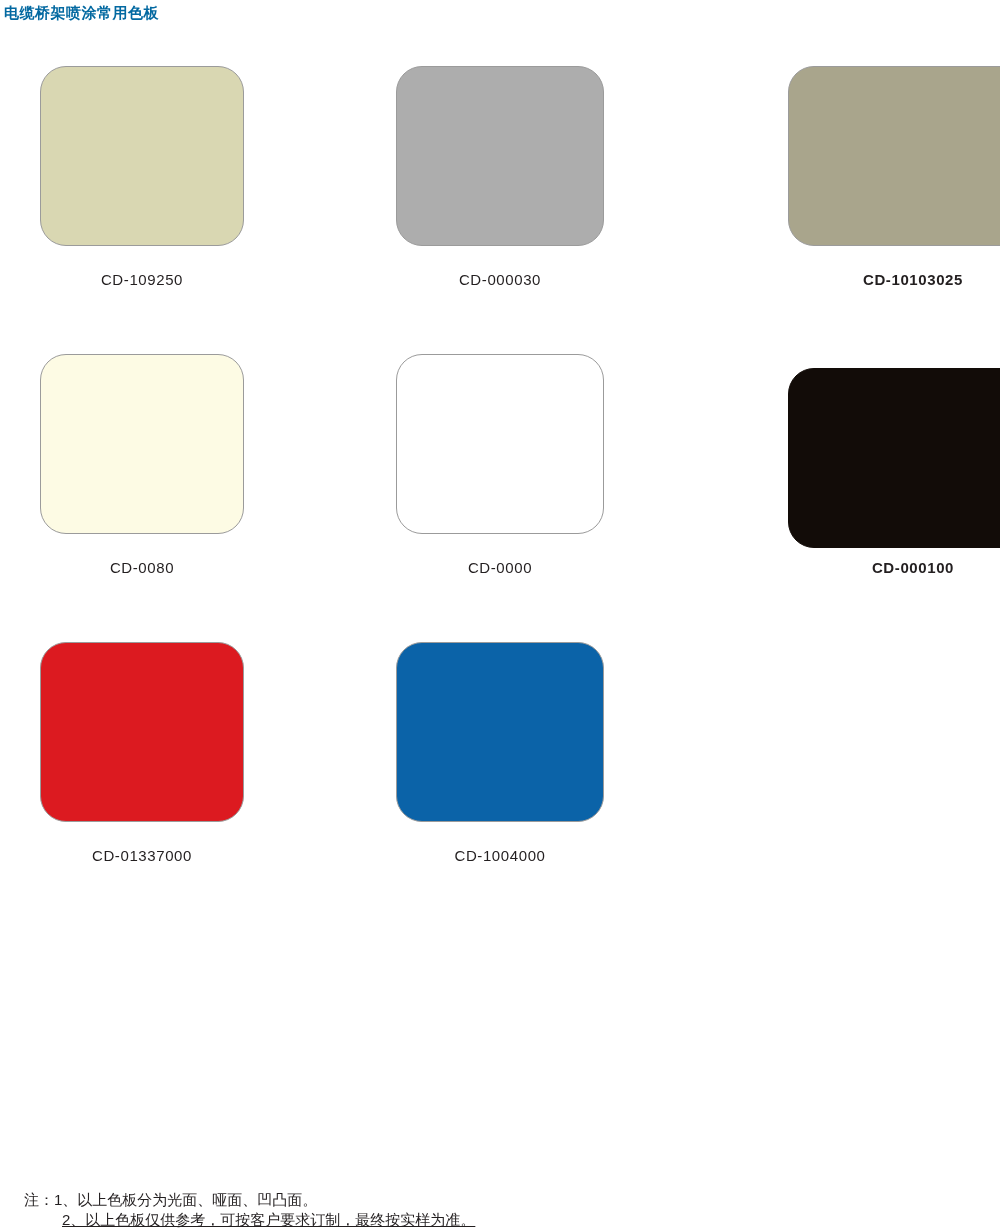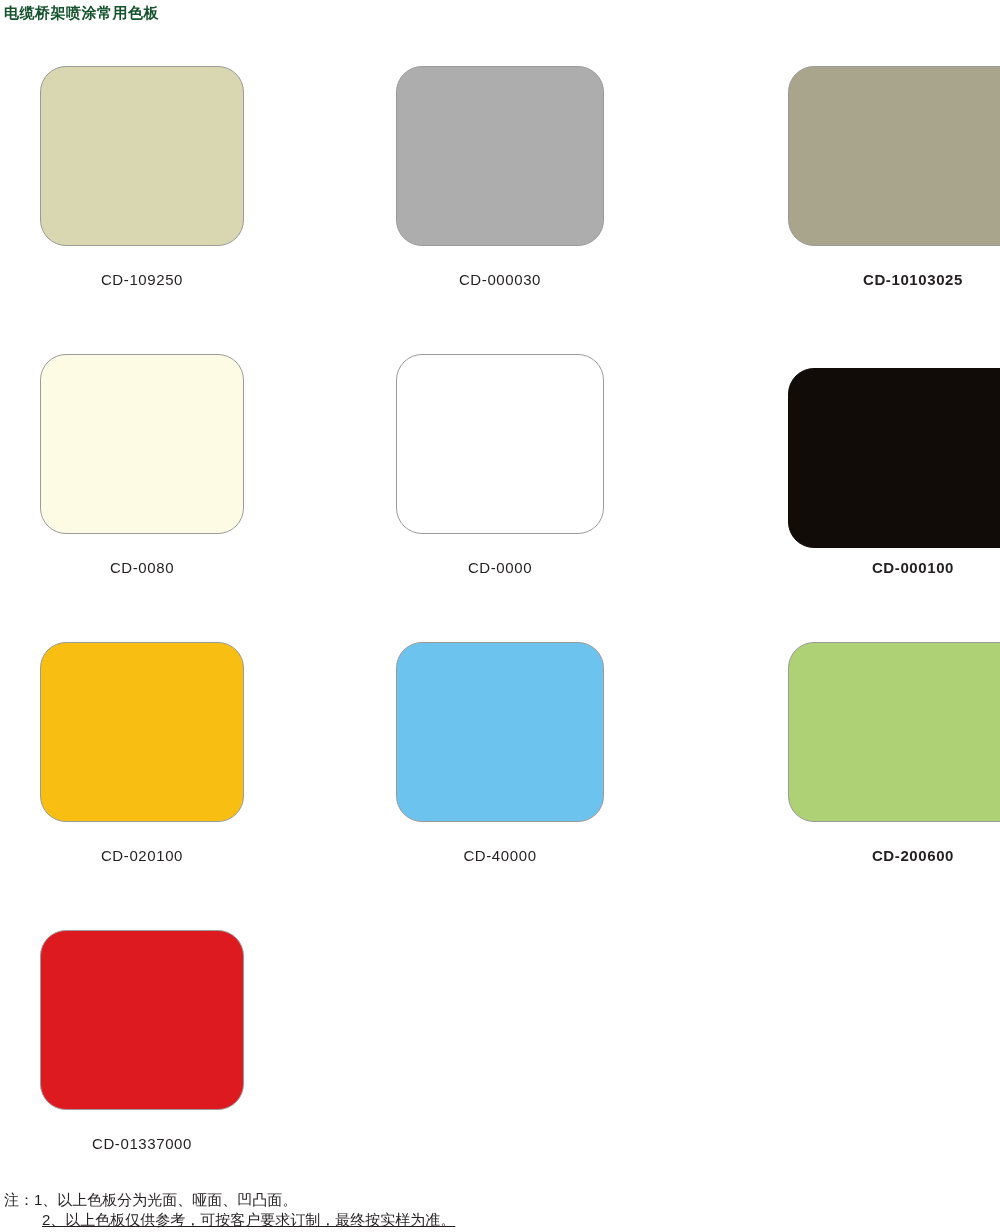--- a/index.html
+++ b/index.html
@@ -16,21 +16,21 @@
     color: #231f20;
   }
 
   #page-title {
     position: absolute;
     left: 4px;
     top: 4px;
     font-size: 15px;
     font-weight: bold;
     letter-spacing: 0.5px;
-    color: #14532d;
+    color: #0369a1;
     white-space: nowrap;
   }
 
   #swatch-grid {
     position: absolute;
     left: 0;
     top: 66px;
     width: 1000px;
   }
 
@@ -84,20 +84,21 @@
     position: absolute;
     left: 4px;
     bottom: 2px;
     font-size: 15px;
     line-height: 20px;
     color: #231f20;
     white-space: nowrap;
   }
   .footnote-line {
     display: block;
+    margin-left: 20px;
   }
   .footnote-line.indented {
     padding-left: 38px;
     text-decoration: underline;
   }
 </style>
 </head>
 <body style="background: rgb(255, 255, 255);">
 
 <div id="page-title">电缆桥架喷涂常用色板</div>
@@ -127,39 +128,29 @@
     <div class="swatch-cell col-1">
       <div class="swatch-chip" style="background: rgb(255, 255, 255);"></div>
       <div class="swatch-label">CD-0000</div>
     </div>
     <div class="swatch-cell col-2 black-chip">
       <div class="swatch-chip" style="background: rgb(18, 12, 8);"></div>
       <div class="swatch-label">CD-000100</div>
     </div>
   </div>
 
-  <div class="swatch-row">
-    <div class="swatch-cell col-0">
-      <div class="swatch-chip" style="background: rgb(249, 190, 18);"></div>
-      <div class="swatch-label">CD-020100</div>
-    </div>
-    <div class="swatch-cell col-1">
-      <div class="swatch-chip" style="background: rgb(108, 196, 238);"></div>
-      <div class="swatch-label">CD-40000</div>
-    </div>
-    <div class="swatch-cell col-2">
-      <div class="swatch-chip" style="background: rgb(174, 209, 118);"></div>
-      <div class="swatch-label">CD-200600</div>
-    </div>
-  </div>
 
   <div class="swatch-row">
     <div class="swatch-cell col-0">
       <div class="swatch-chip" style="background: rgb(220, 26, 32);"></div>
       <div class="swatch-label">CD-01337000</div>
+    </div>
+    <div class="swatch-cell col-1">
+      <div class="swatch-chip" style="background: rgb(11, 99, 168);"></div>
+      <div class="swatch-label">CD-1004000</div>
     </div>
   </div>
 
 </div>
 
 <div id="footnotes">
   <span class="footnote-line">注：1、以上色板分为光面、哑面、凹凸面。</span>
   <span class="footnote-line indented">2、以上色板仅供参考，可按客户要求订制，最终按实样为准。</span>
 </div>
 

